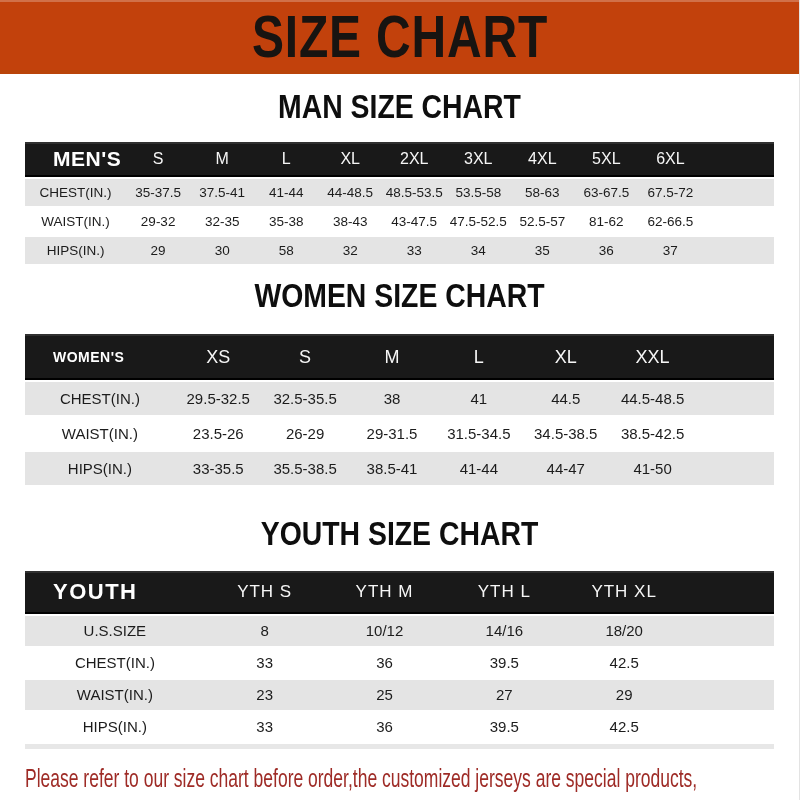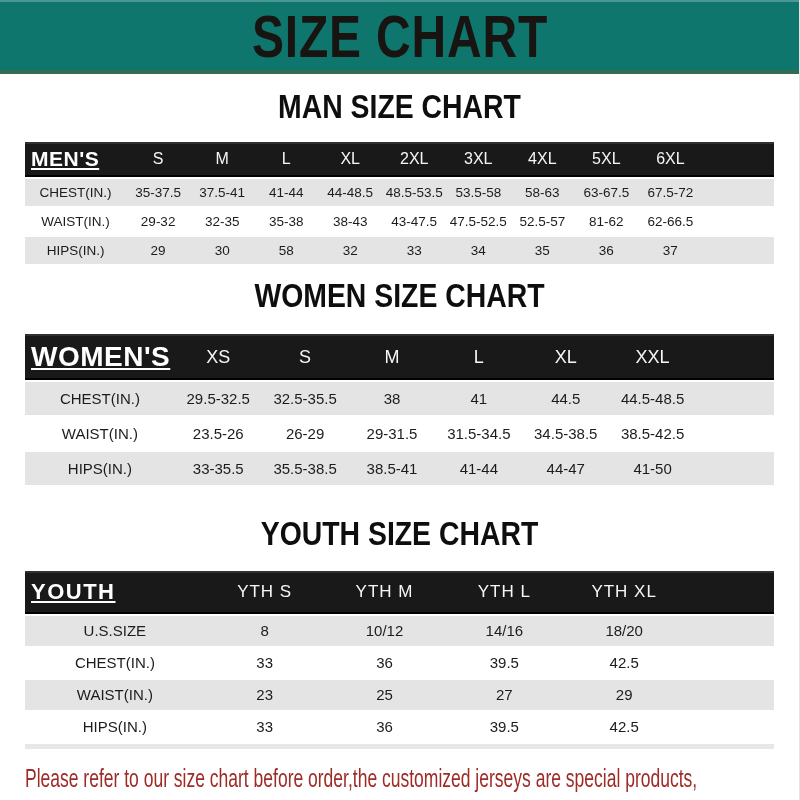--- a/index.html
+++ b/index.html
@@ -8,21 +8,21 @@
     background:#ffffff;
     font-family:"Liberation Sans", sans-serif;
     color:#1d1d1d;
     overflow:hidden;
     box-sizing:border-box;
     border-right:1px solid #e3e3e3;
   }
   
   .banner{
     height:74px;
-    background:#0f766e;
+    background:#c2410c;
     display:flex;align-items:center;justify-content:center;
     box-shadow:inset 0 -4px 0 rgba(160,80,0,0.25), inset 0 2px 0 rgba(255,255,255,0.25);
   }
   .banner-title{
     font-size:60px;
     font-weight:bold;
     color:#181411;
     letter-spacing:1px;
     transform:scaleX(0.80);
     white-space:nowrap;
@@ -54,41 +54,40 @@
     background:#191919;
     color:#f6f6f6;
     font-weight:normal;
     text-align:center;
     box-shadow:inset 0 2px 0 rgba(255,255,255,0.10), inset 0 -2px 0 #000;
     white-space:nowrap;
     overflow:visible;
   }
   th.group-label{
     text-align:left;
-    padding-left:6px;
+    padding-left:28px;
     font-weight:bold;
     color:#ffffff;
-    text-decoration:underline;
   }
   tbody td{
     text-align:center;
     background:#ffffff;
     color:#1c1c1c;
     white-space:nowrap;
     overflow:visible;
   }
   tbody tr:nth-child(odd) td{background:#e4e4e4;}
   td.row-label{font-size:inherit;}
   
   .table-men thead th{height:33px;font-size:16px;}
   .table-men th.group-label{font-size:21px;letter-spacing:0.5px;}
   .table-men tbody td{height:25px;font-size:13.5px;}
   
   .table-women thead th{height:44px;font-size:18px;}
-  .table-women th.group-label{font-size:28px;letter-spacing:0.5px;}
+  .table-women th.group-label{font-size:14px;letter-spacing:0.5px;}
   .table-women tbody td{height:31px;font-size:15px;}
   
   .table-youth thead th{height:41px;font-size:17px;letter-spacing:1px;margin-left:36px;}
   .table-youth th.group-label{font-size:22px;letter-spacing:1.5px;}
   .table-youth tbody td{height:28px;font-size:15px;margin-left:40px;}
   .table-youth{border-bottom:5px solid #e7e7e7;}
   
   .footer{margin-top:13px;padding-left:25px;}
   .footer p{
     margin:0;

